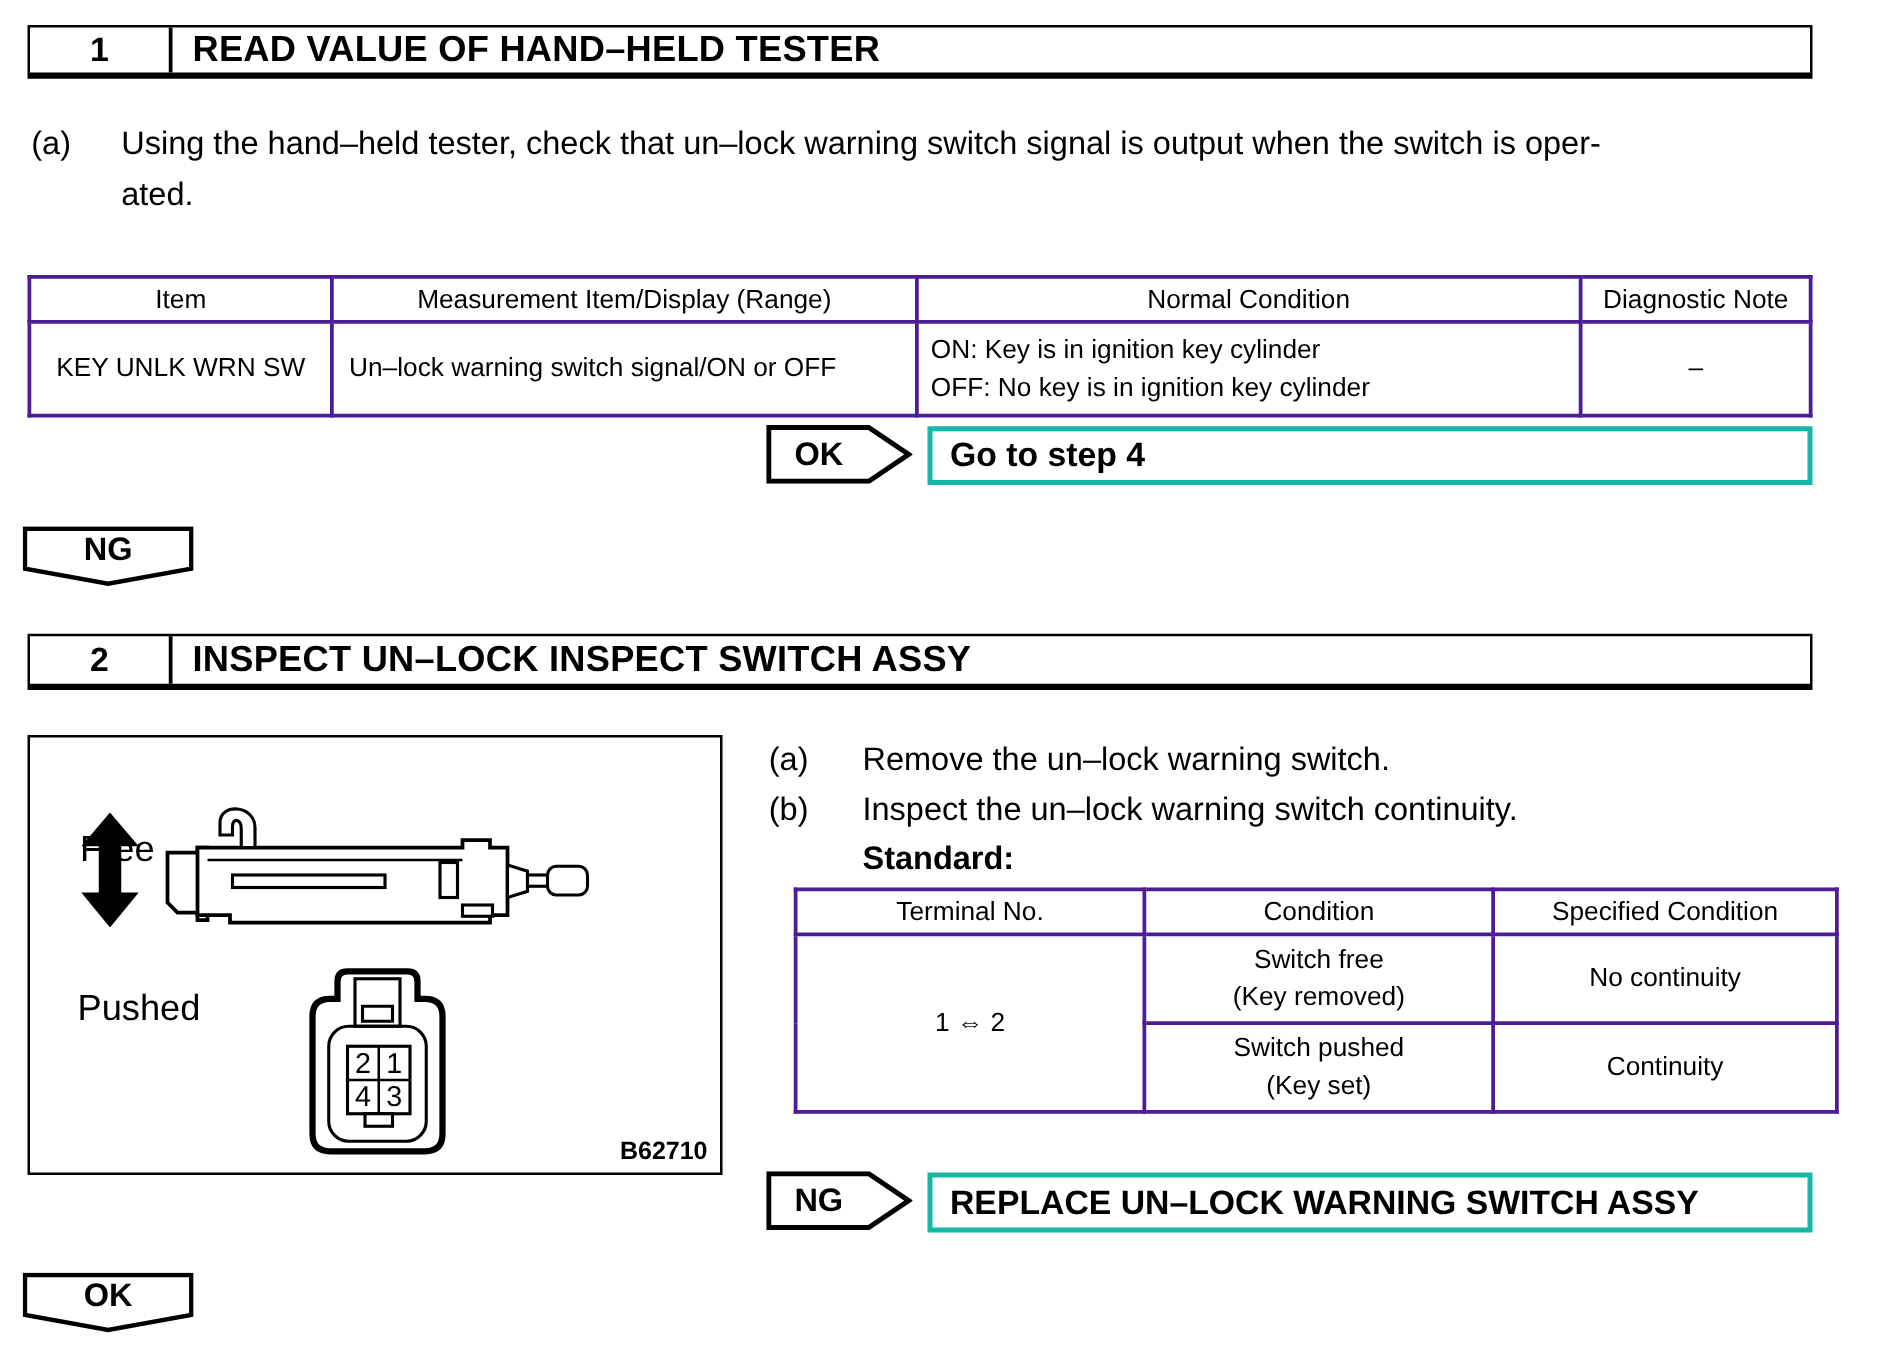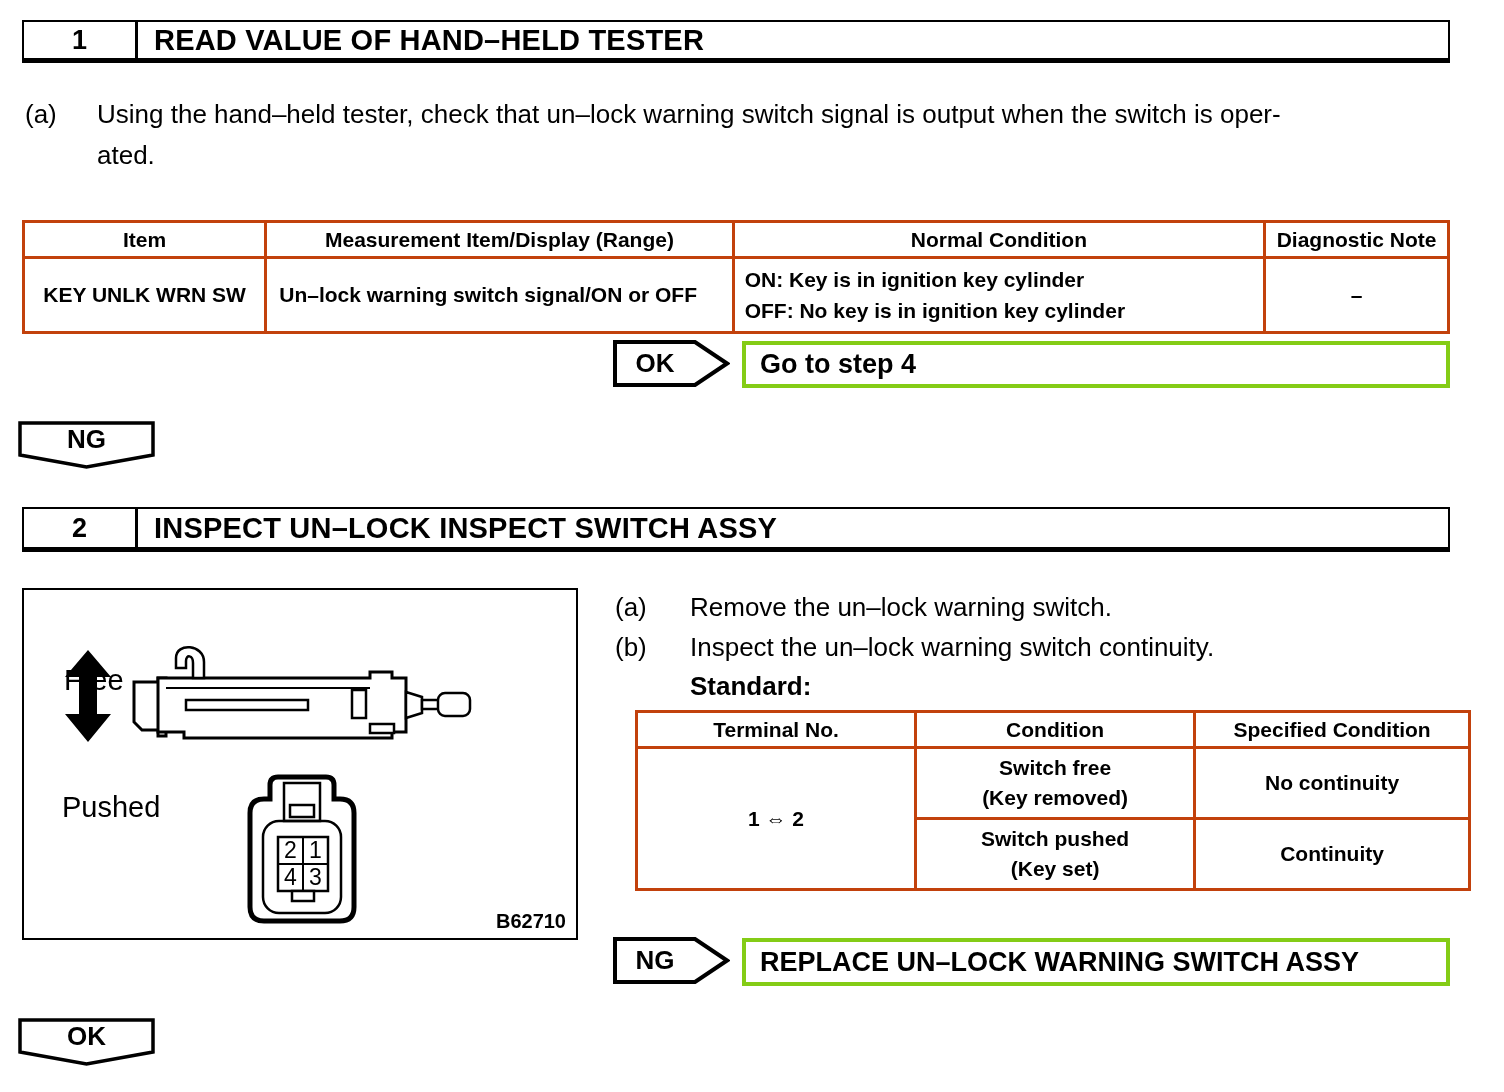--- a/index.html
+++ b/index.html
@@ -23,21 +23,21 @@
   }
   
   .para {
     position:absolute; display:grid; font-size:26px; line-height:41px;
   }
   .para .plabel { font-size:26px; }
   .bold { font-weight:bold; }
   
   table { border-collapse:collapse; background:#fff; }
   .spec-table { position:absolute; font-size:21px; }
-  .spec-table th, .spec-table td { border:3px solid #c2410c; font-weight:bold; }
+  .spec-table th, .spec-table td { border:3px solid #4c1d95; font-weight:normal; }
   .spec-table th { height:33px; text-align:center; padding:0 6px; }
   .t1 td { height:66px; }
   .t1 .c-item { text-align:center; }
   .t1 .c-meas { padding-left:12px; }
   .t1 .c-norm { padding:3px 10px; line-height:31px; }
   .t1 .c-note { text-align:center; }
   .t2 td { text-align:center; }
   .t2 .c-cond { line-height:30px; padding:4px 0; height:60px; }
   .t2 .c-spec { height:60px; }
   
@@ -45,21 +45,21 @@
   .arrow-right .lbl {
     position:absolute; left:0; top:0; width:84px; height:47px; line-height:47px;
     text-align:center; font-weight:bold; font-size:26px;
   }
   .banner { position:absolute; width:137px; height:49px; }
   .banner .lbl {
     position:absolute; left:0; right:0; top:2px; height:32px; line-height:32px;
     text-align:center; font-weight:bold; font-size:26px;
   }
   .action-box {
-    position:absolute; box-sizing:border-box; border:4px solid #84cc16; background:#fff;
+    position:absolute; box-sizing:border-box; border:4px solid #14b8a6; background:#fff;
     display:flex; align-items:center; padding-left:14px;
     font-weight:bold; font-size:27px; white-space:nowrap;
   }
   
   .figure-box {
     position:absolute; left:22px; top:588px; width:556px; height:352px;
     box-sizing:border-box; border:2px solid #000; background:#fff;
   }
   .fig-label { position:absolute; font-size:29px;margin-top:48px; }
   .fig-code { position:absolute; right:10px; top:320px; font-size:20px;font-weight:bold; }

